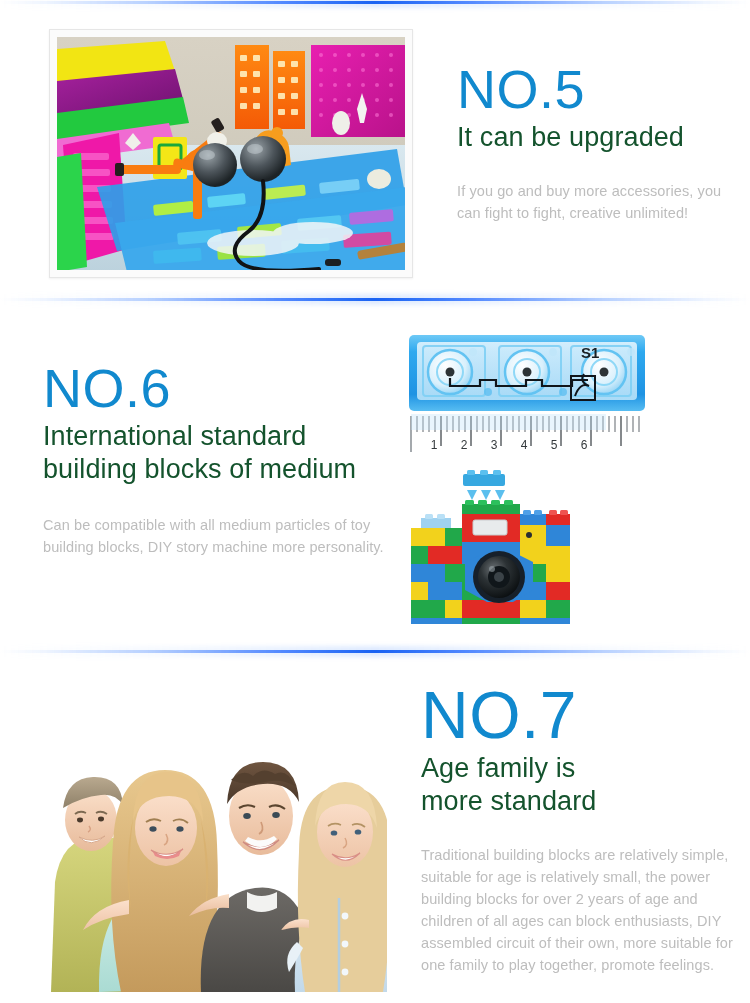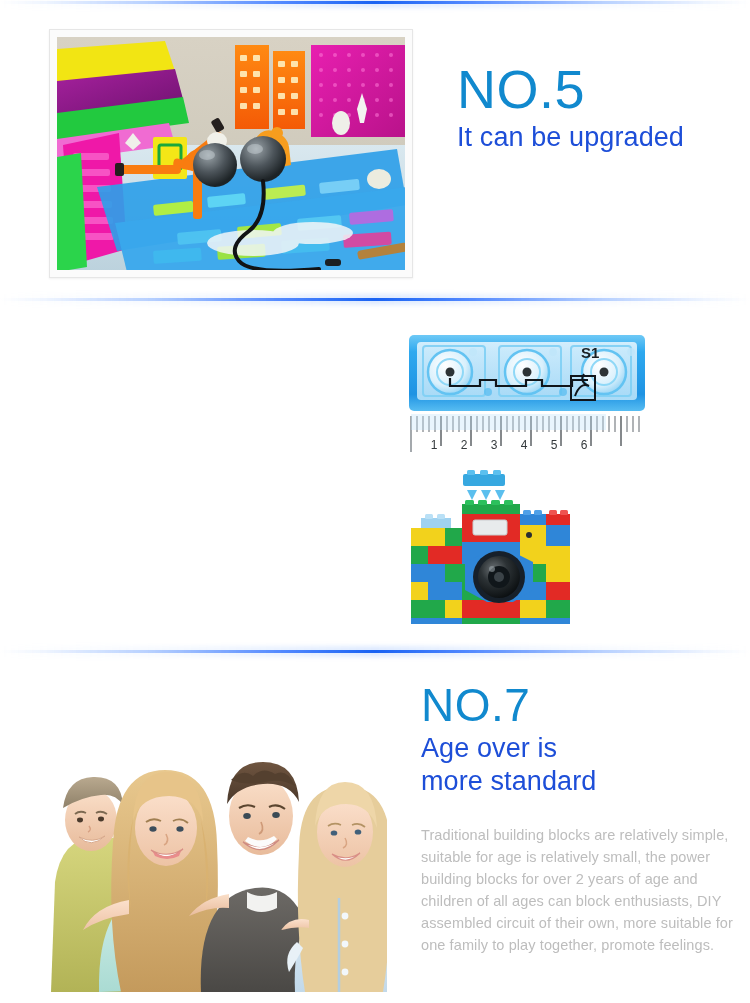--- a/index.html
+++ b/index.html
@@ -62,21 +62,21 @@
   .textblock { position: absolute; }
   .no-label {
     color: #1189ce;
     font-size: 52px;
     font-weight: 300;
     line-height: 1.02;
     letter-spacing: 0.5px;
     white-space: nowrap;
   }
   .headline {
-    color: #1d4ed8;
+    color: #14532d;
     font-size: 27px;
     font-weight: 300;
     line-height: 1.22;
     letter-spacing: 0.1px;
   }
   .body-copy {
     color: #bdbdbd;
     font-size: 14.5px;
     font-weight: 400;
     line-height: 1.52;
@@ -117,21 +117,21 @@
 
   
   .s3-photo {
     position: absolute;
     left: 18px; top: 40px;
     width: 370px; height: 300px;
     overflow: hidden;
     background: #ffffff;
   }
   .s3-text { left: 406px; top: 30px; width: 330px; }
-  .s3-text .no-label  { font-size: 46px; }
+  .s3-text .no-label  { font-size: 66px; }
   .s3-text .headline  { margin-top: 3px; }
   .s3-text .body-copy { margin-top: 26px; width: 320px; }
 
   svg { display: block; }
 </style>
 </head>
 <body>
 
 <div class="page">
 
@@ -299,27 +299,36 @@
           <rect x="268" y="222" width="16" height="7" rx="3" fill="#1b1f22"></rect>
 
           <rect x="300" y="214" width="50" height="9" rx="3" fill="#b4823c" transform="rotate(-10 300 214)"></rect>
         </svg>
       </div>
     </div>
 
     <div class="textblock s1-text">
       <div class="no-label">NO.5</div>
       <div class="headline">It can be upgraded</div>
+      <div class="body-copy">If you go and buy more accessories, you can fight to fight, creative unlimited!</div>
     </div>
   </div>
 
   <div class="divider d1"></div>
 
   <div class="section sec2">
 
+    <div class="textblock s2-text">
+      <div class="no-label">NO.6</div>
+      <div class="headline">
+        <div>International standard</div>
+        <div>building blocks of medium</div>
+      </div>
+      <div class="body-copy">Can be compatible with all medium particles of toy building blocks, DIY story machine more personality.</div>
+    </div>
 
     <div class="s2-img">
       <svg width="255" height="296" viewBox="0 0 255 296">
         <defs>
           <linearGradient id="blkG" x1="0" y1="0" x2="0" y2="1">
             <stop offset="0%" stop-color="#6ec9f6"></stop>
             <stop offset="22%" stop-color="#2ea9ef"></stop>
             <stop offset="78%" stop-color="#1f93e3"></stop>
             <stop offset="100%" stop-color="#57bdf2"></stop>
           </linearGradient>
@@ -652,20 +661,20 @@
         </g>
 
         <rect x="0" y="0" width="16" height="300" fill="#ffffff"></rect>
         <rect x="354" y="0" width="16" height="300" fill="#ffffff"></rect>
       </svg>
     </div>
 
     <div class="textblock s3-text">
       <div class="no-label">NO.7</div>
       <div class="headline">
-        <div>Age over is</div>
+        <div>Age family is</div>
         <div>more standard</div>
       </div>
       <div class="body-copy">Traditional building blocks are relatively simple, suitable for age is relatively small, the power building blocks for over 2 years of age and children of all ages can block enthusiasts, DIY assembled circuit of their own, more suitable for one family to play together, promote feelings.</div>
     </div>
   </div>
 
 </div>
 
 </body></html>

